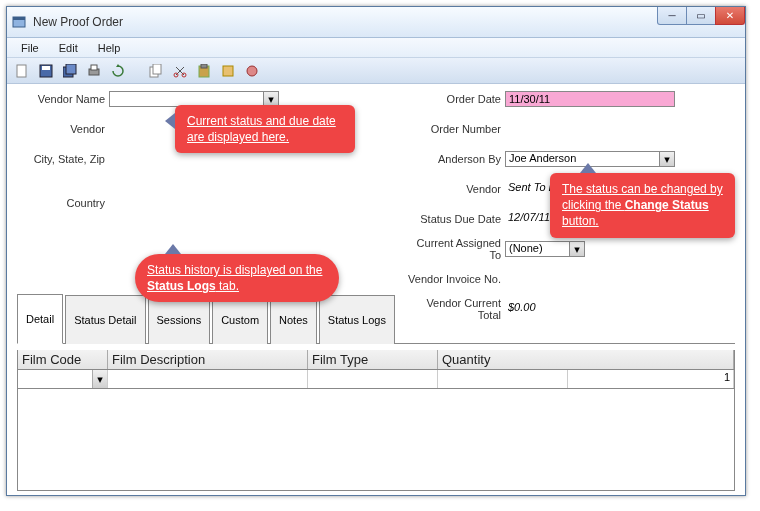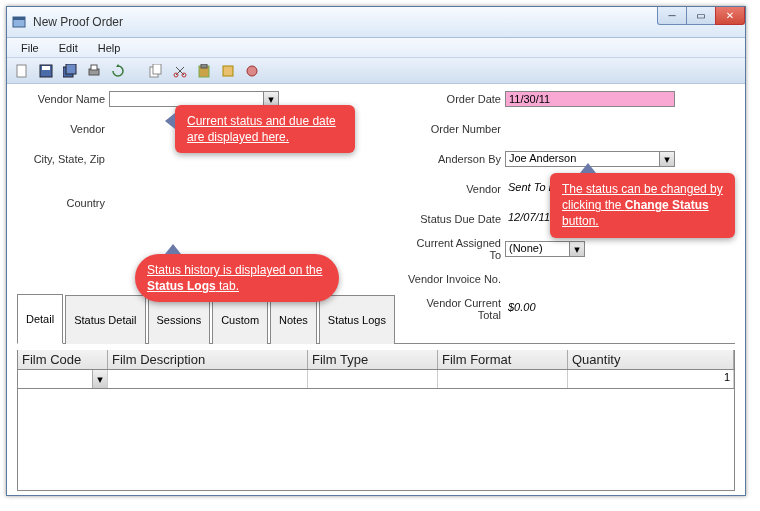--- a/index.html
+++ b/index.html
@@ -218,21 +218,20 @@
       <div class="tab">Status Logs</div>
     </div>
 
     <div style="height:6px"></div>
 
     <div class="grid">
       <div class="grid-header">
         <div class="gh" style="width:90px">Film Code</div>
         <div class="gh" style="width:200px">Film Description</div>
         <div class="gh" style="width:130px">Film Type</div>
-        <div class="gh" style="width:130px">Film Format</div>
         <div class="gh" style="flex:1">Quantity</div>
       </div>
       <div class="grid-body">
         <div class="gc combo-cell" style="width:90px">
             <span class="combo-arrow">▾</span>
           </div>
         <div class="gc" style="width:200px"></div>
         <div class="gc" style="width:130px"></div>
         <div class="gc" style="width:130px"></div>
         <div class="gc qty" style="flex:1">1</div>

